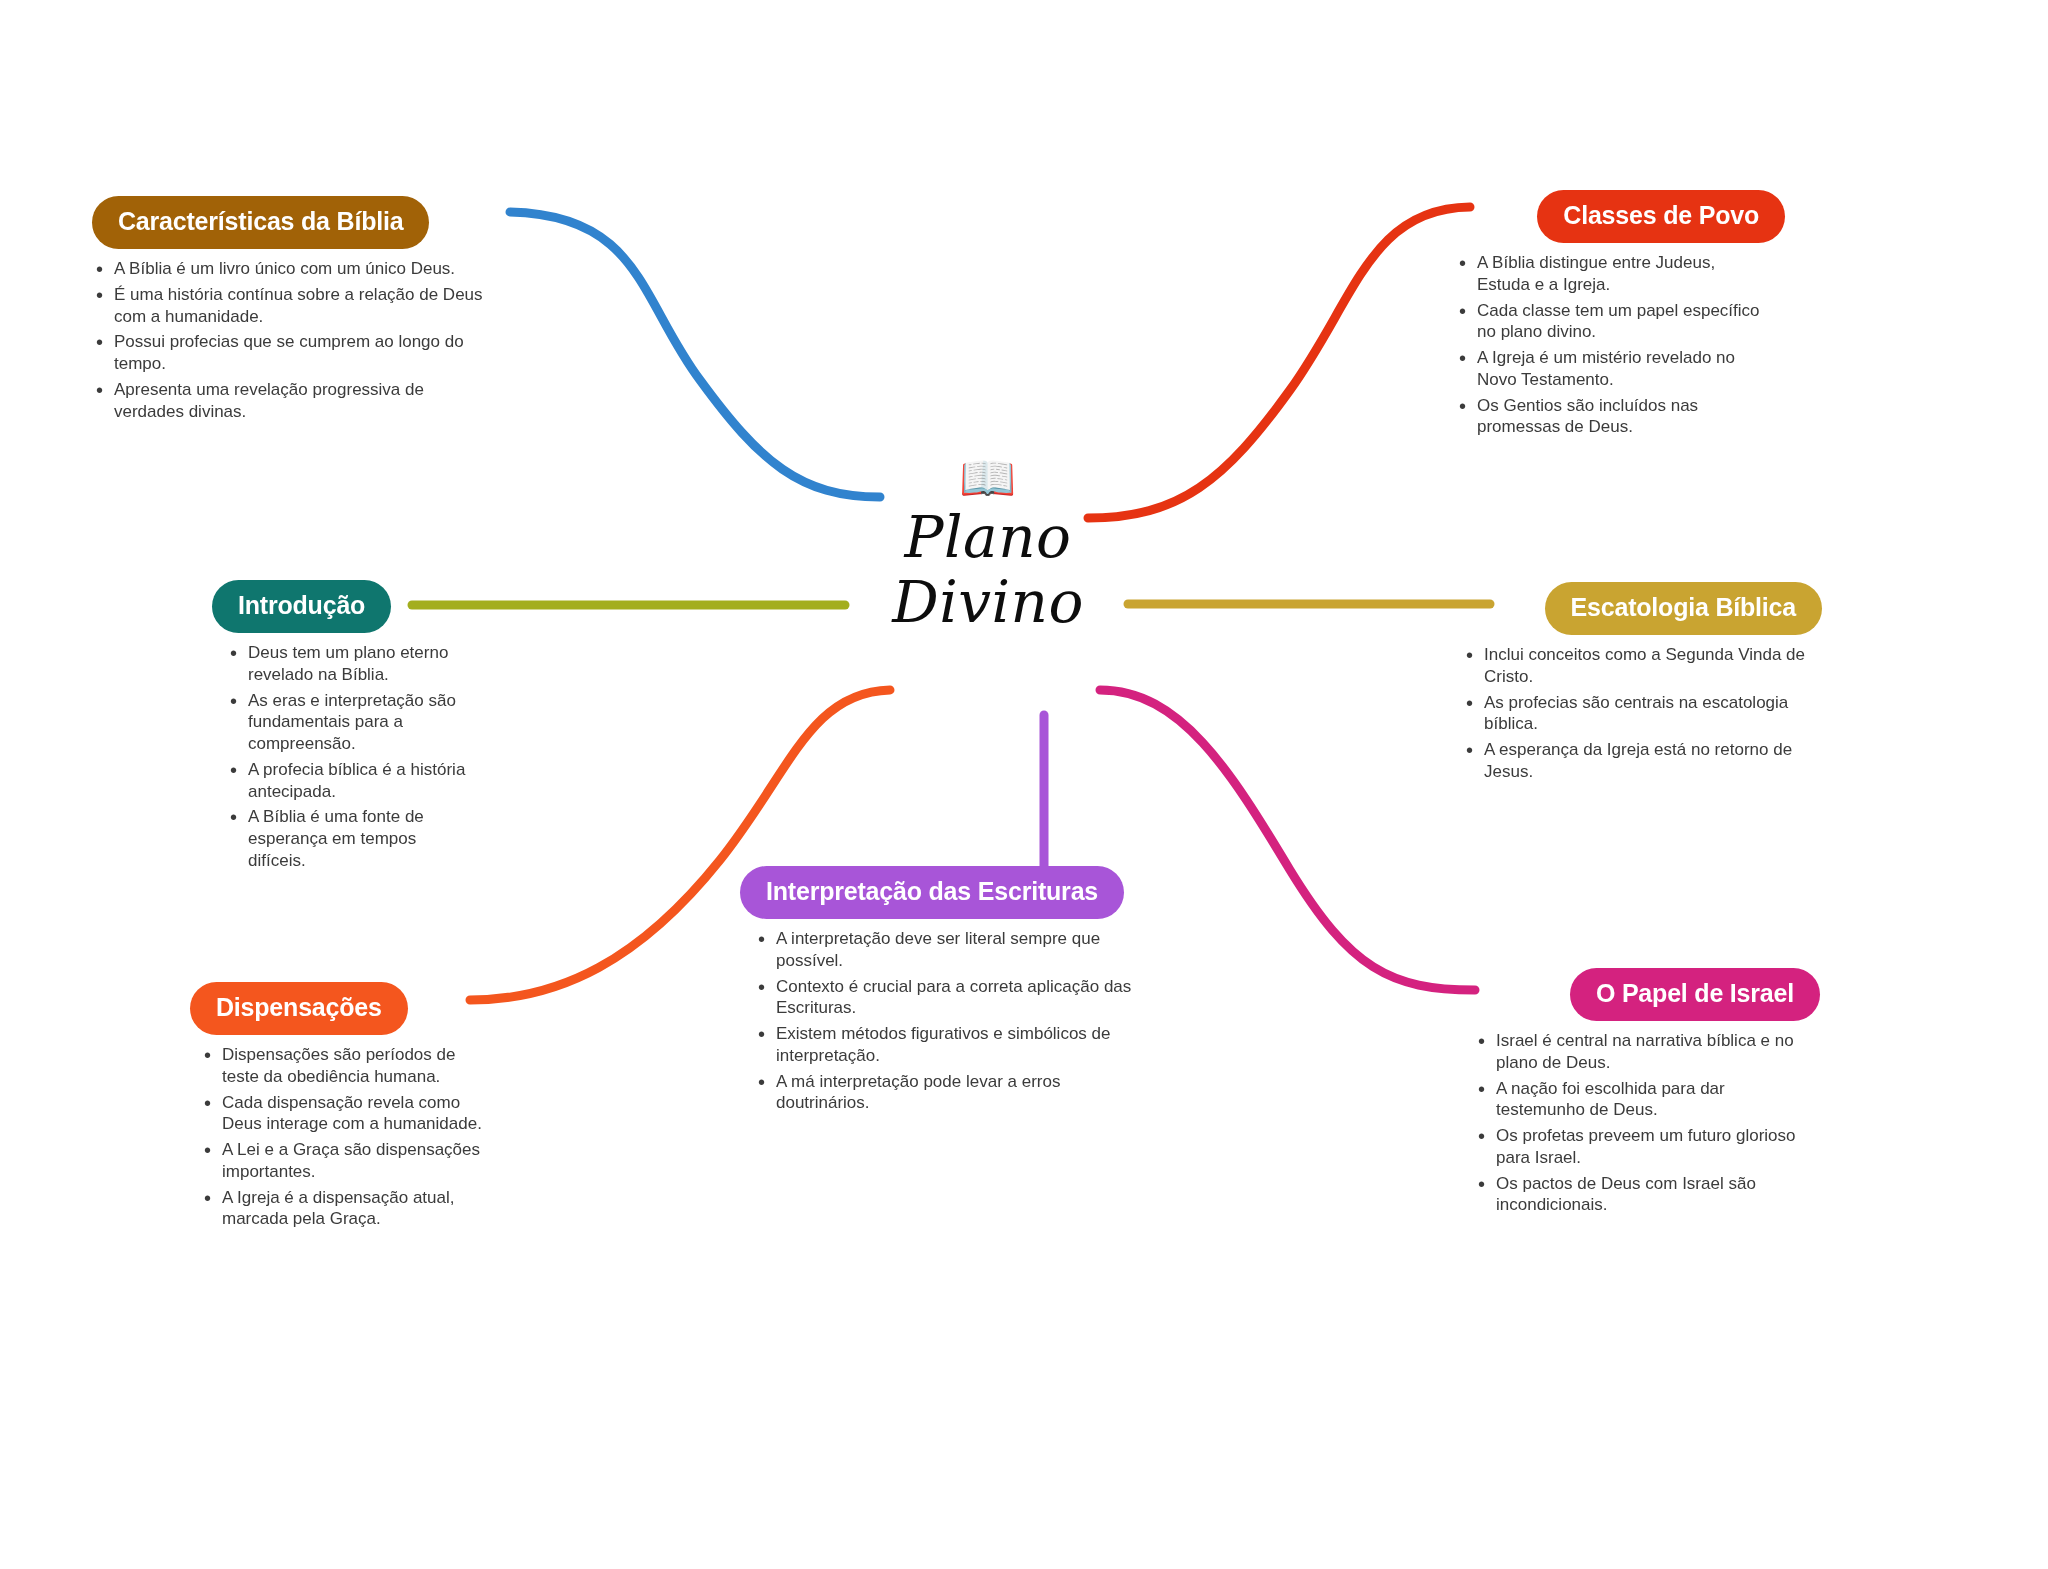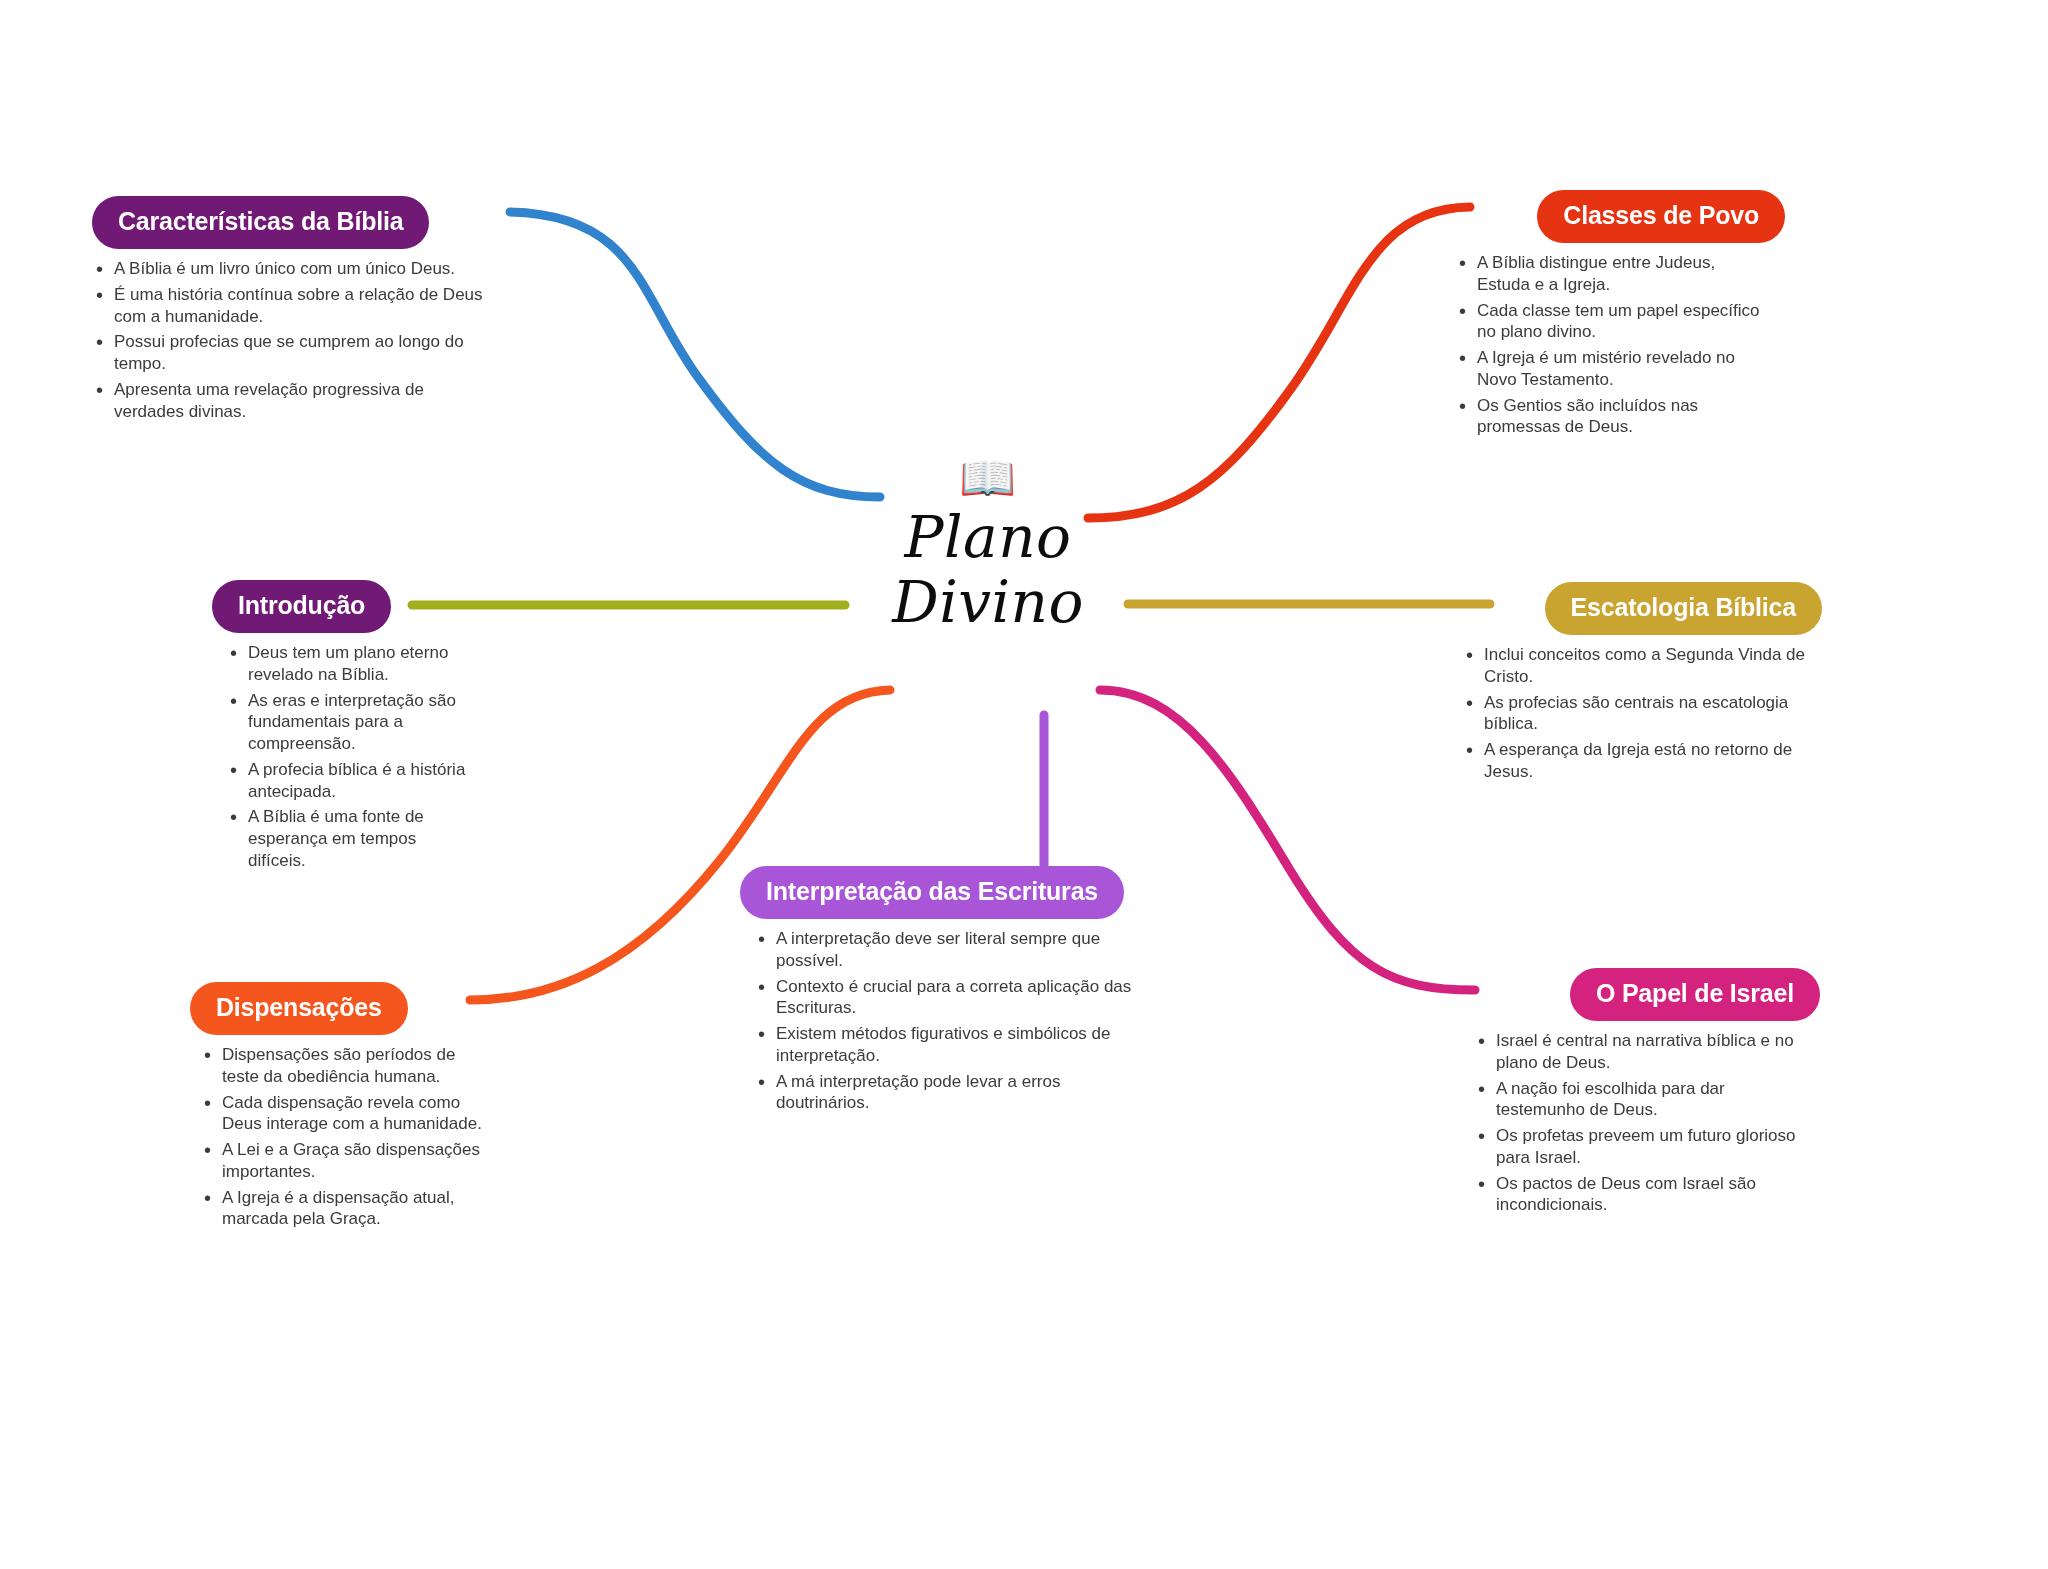--- a/index.html
+++ b/index.html
@@ -118,21 +118,21 @@
   </svg>
 
   <div class="center-node">
     <div class="book-icon">📖</div>
     <div class="center-title">Plano</div>
     <div class="center-title">Divino</div>
   </div>
 
   <div class="branch" id="b-caracteristicas">
     <div class="pill-row left">
-      <div class="pill" style="background-color: #701a75;">Características da Bíblia</div>
+      <div class="pill" style="background-color: #a16207;">Características da Bíblia</div>
     </div>
     <ul class="bullets">
       <li>A Bíblia é um livro único com um único Deus.</li>
       <li>É uma história contínua sobre a relação de Deus com a humanidade.</li>
       <li>Possui profecias que se cumprem ao longo do tempo.</li>
       <li>Apresenta uma revelação progressiva de verdades divinas.</li>
     </ul>
   </div>
 
   <div class="branch" id="b-classes">
@@ -142,21 +142,21 @@
     <ul class="bullets">
       <li>A Bíblia distingue entre Judeus, Estuda e a Igreja.</li>
       <li>Cada classe tem um papel específico no plano divino.</li>
       <li>A Igreja é um mistério revelado no Novo Testamento.</li>
       <li>Os Gentios são incluídos nas promessas de Deus.</li>
     </ul>
   </div>
 
   <div class="branch" id="b-introducao">
     <div class="pill-row left">
-      <div class="pill" style="background-color: #701a75;">Introdução</div>
+      <div class="pill" style="background-color: #0f766e;">Introdução</div>
     </div>
     <ul class="bullets">
       <li>Deus tem um plano eterno revelado na Bíblia.</li>
       <li>As eras e interpretação são fundamentais para a compreensão.</li>
       <li>A profecia bíblica é a história antecipada.</li>
       <li>A Bíblia é uma fonte de esperança em tempos difíceis.</li>
     </ul>
   </div>
 
   <div class="branch" id="b-escatologia">

